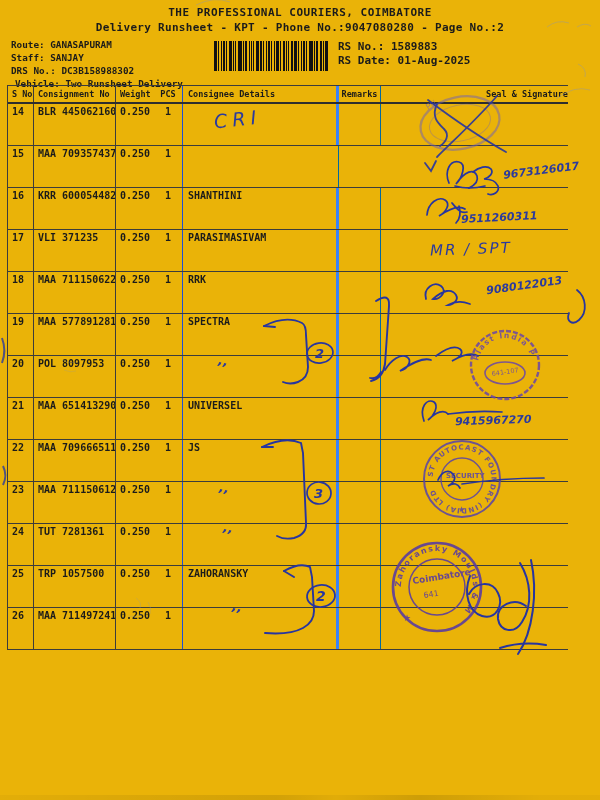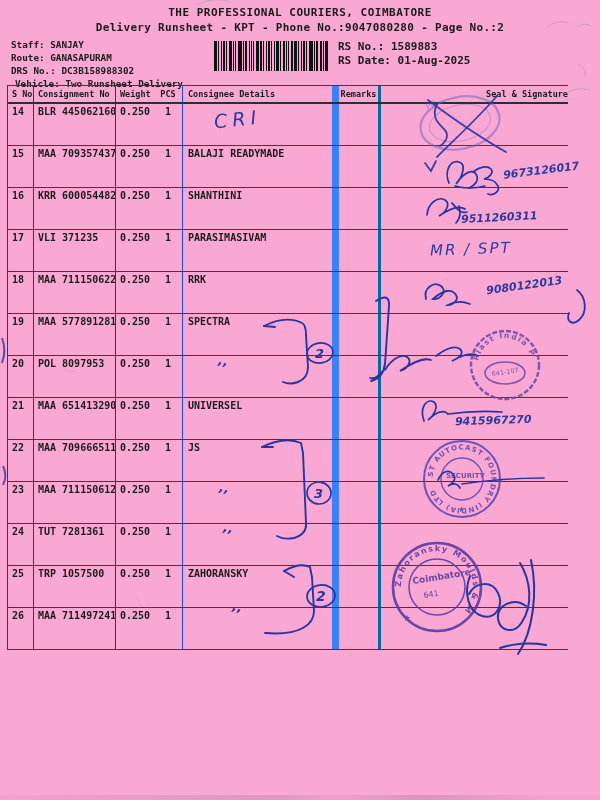--- a/index.html
+++ b/index.html
@@ -1,16 +1,16 @@
 <!DOCTYPE html>
 <html><head>
 <meta charset="utf-8">
 <style>
   html,body{margin:0;padding:0;background:#e8e8e6;}
-  .page{position:relative;width:600px;height:800px;background:#f9a8d4;overflow:hidden;
+  .page{position:relative;width:600px;height:800px;background:#eab308;overflow:hidden;
         font-family:"DejaVu Sans Mono","Liberation Mono",monospace;color:#1b1b1b;}
   .doc-title{position:absolute;top:6px;left:0;right:0;text-align:center;
              font-weight:bold;font-size:11px;letter-spacing:.5px;}
   .doc-subtitle{position:absolute;top:21px;left:0;right:0;text-align:center;
              font-weight:bold;font-size:11px;letter-spacing:.3px;}
   .meta-left{position:absolute;left:11px;top:38px;font-size:9.3px;font-weight:bold;line-height:13px;white-space:nowrap;}
   .meta-left .vh{padding-left:4px;}
   .meta-right{position:absolute;left:338px;top:40px;font-size:11px;font-weight:bold;line-height:14px;white-space:nowrap;}
   .barcode{position:absolute;left:214px;top:41px;}
   .barcode rect{fill:#111;}
@@ -18,22 +18,22 @@
   .runsheet-table{position:absolute;left:7px;top:85px;width:560px;border-top:1px solid #3c3c3c;border-left:1px solid #3c3c3c;}
   .thead{display:grid;grid-template-columns:26px 82px 38px 29px 156px 42px 187px;height:16px;
          border-bottom:2px solid #2e2e2e;font-size:8.5px;font-weight:bold;}
   .tr{display:grid;grid-template-columns:26px 82px 38px 29px 156px 42px 187px;height:41px;
       border-bottom:1px solid #3c3c3c;font-size:10px;font-weight:bold;}
   .th,.td{overflow:hidden;white-space:nowrap;line-height:14px;padding-top:1px;}
   .col0{padding-left:4px;border-right:1px solid #3c3c3c;}
   .col1{padding-left:4px;border-right:1px solid #3c3c3c;}
   .col2{padding-left:4px;}               
   .col3{text-align:center;border-right:1px solid #1d4ed8;}
-  .col4{padding-left:5px;border-right:7px solid #3b82f6;}
-  .col5{text-align:center;border-right:3px solid #0369a1;}
+  .col4{padding-left:5px;border-right:3px solid #3b82f6;}
+  .col5{text-align:center;border-right:1px solid #0369a1;}
   .col6{padding-left:12px;text-align:right;}
   .thead .th{line-height:15px;}
   
   .hw{position:absolute;font-family:"DejaVu Sans","Liberation Sans",sans-serif;
       font-style:italic;color:#2b3a9e;white-space:nowrap;}
   .hw-cri{left:214px;top:108px;font-size:19px;letter-spacing:5px;transform:rotate(-6deg);}
   .hw-ph15{left:503px;top:164px;font-size:11px;transform:rotate(-7deg);font-weight:bold;}
   .hw-ph16{left:461px;top:211px;font-size:11px;transform:rotate(-3deg);font-weight:bold;}
   .hw-n17{left:430px;top:240px;font-size:15px;letter-spacing:2px;transform:rotate(-2deg);}
   .hw-ph18{left:486px;top:279px;font-size:11px;transform:rotate(-8deg);font-weight:bold;}
@@ -47,22 +47,22 @@
 </style>
 </head>
 <body>
 
 <div class="page">
 
   <div class="doc-title">THE PROFESSIONAL COURIERS, COIMBATORE</div>
   <div class="doc-subtitle">Delivery Runsheet - KPT - Phone No.:9047080280 - Page No.:2</div>
 
   <div class="meta-left">
+    <div><span>Route:</span> <span>GANASAPURAM</span></div>
     <div><span>Staff:</span> <span>SANJAY</span></div>
-    <div><span>Route:</span> <span>GANASAPURAM</span></div>
     <div><span>DRS No.:</span> <span>DC3B158988302</span></div>
     <div class="vh"><span>Vehicle:</span> <span>Two Runsheet Delivery</span></div>
   </div>
 
   <svg id="barcode" class="barcode" width="116" height="30" viewBox="0 0 116 30" preserveAspectRatio="none">
       <rect x="0" y="0" width="3" height="30"></rect>
       <rect x="4" y="0" width="1" height="30"></rect>
       <rect x="7" y="0" width="1" height="30"></rect>
       <rect x="9" y="0" width="2" height="30"></rect>
       <rect x="12" y="0" width="1" height="30"></rect>
@@ -124,21 +124,20 @@
           <div class="td col3">1</div>
           <div class="td col4"></div>
           <div class="td col5"></div>
           <div class="td col6"></div>
         </div>
         <div class="tr">
           <div class="td col0">15</div>
           <div class="td col1">MAA 709357437</div>
           <div class="td col2">0.250</div>
           <div class="td col3">1</div>
-          <div class="td col4">BALAJI READYMADE</div>
           <div class="td col5"></div>
           <div class="td col6"></div>
         </div>
         <div class="tr">
           <div class="td col0">16</div>
           <div class="td col1">KRR 600054482</div>
           <div class="td col2">0.250</div>
           <div class="td col3">1</div>
           <div class="td col4">SHANTHINI</div>
           <div class="td col5"></div>

